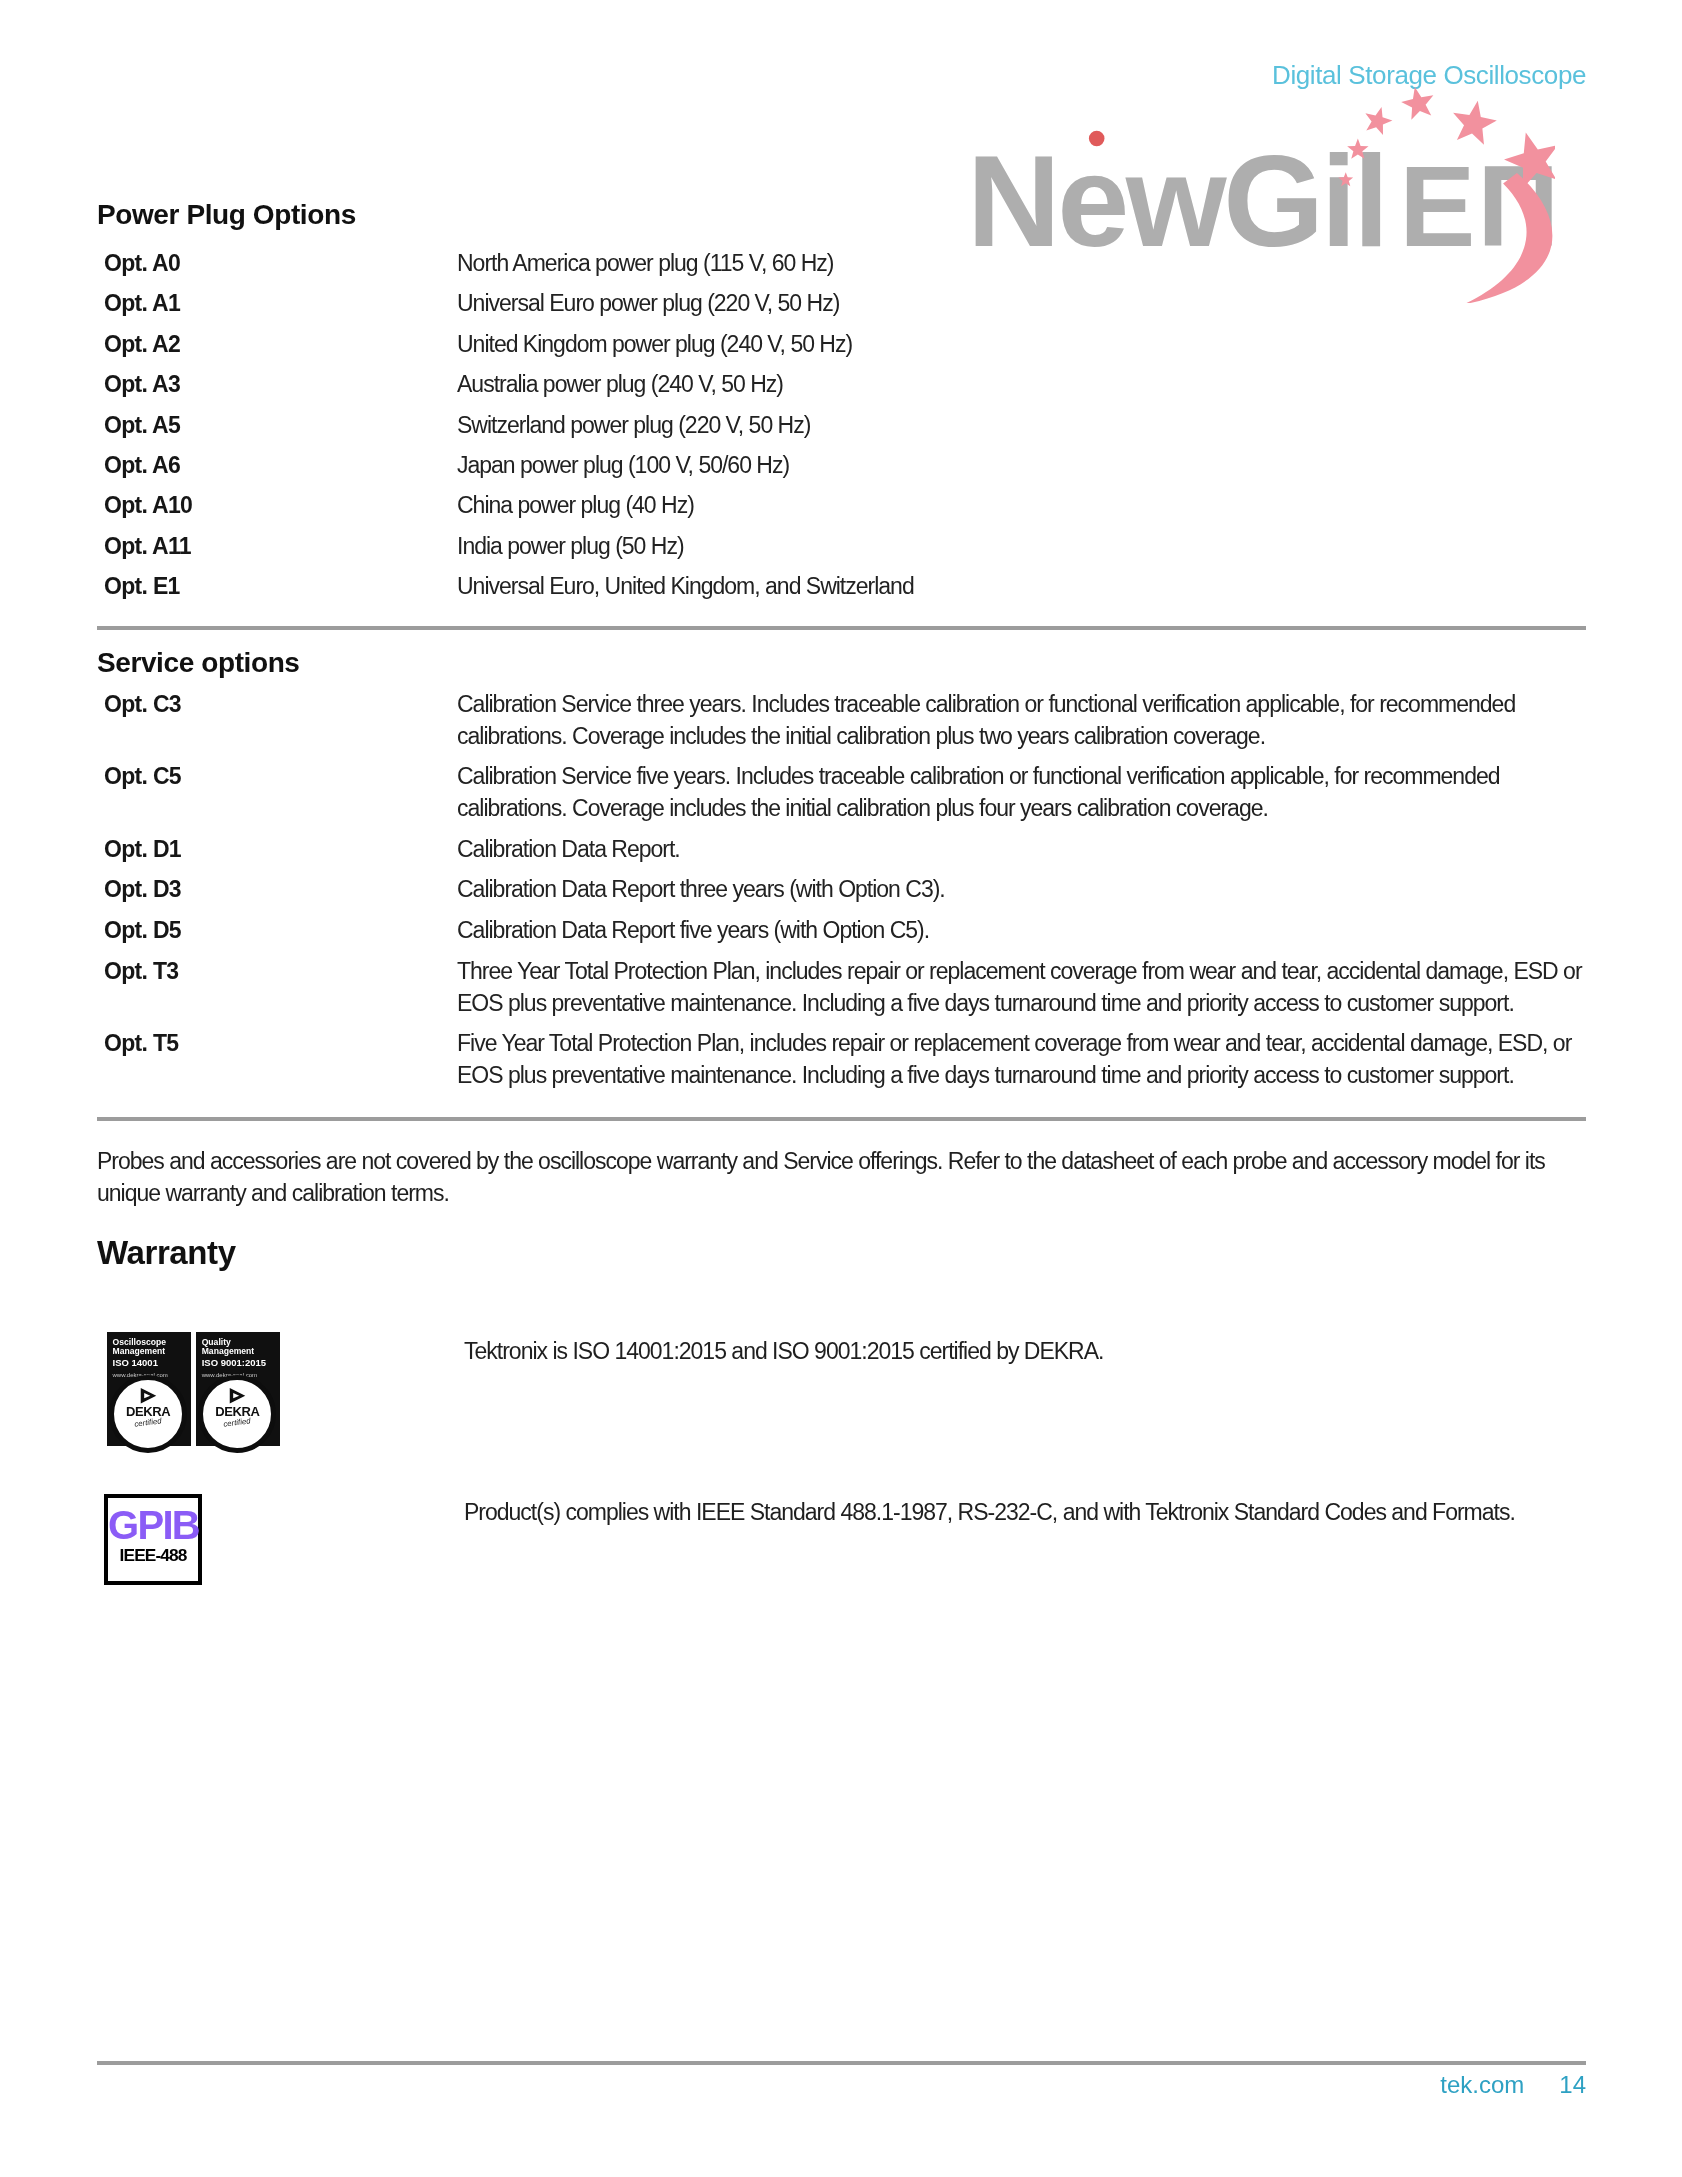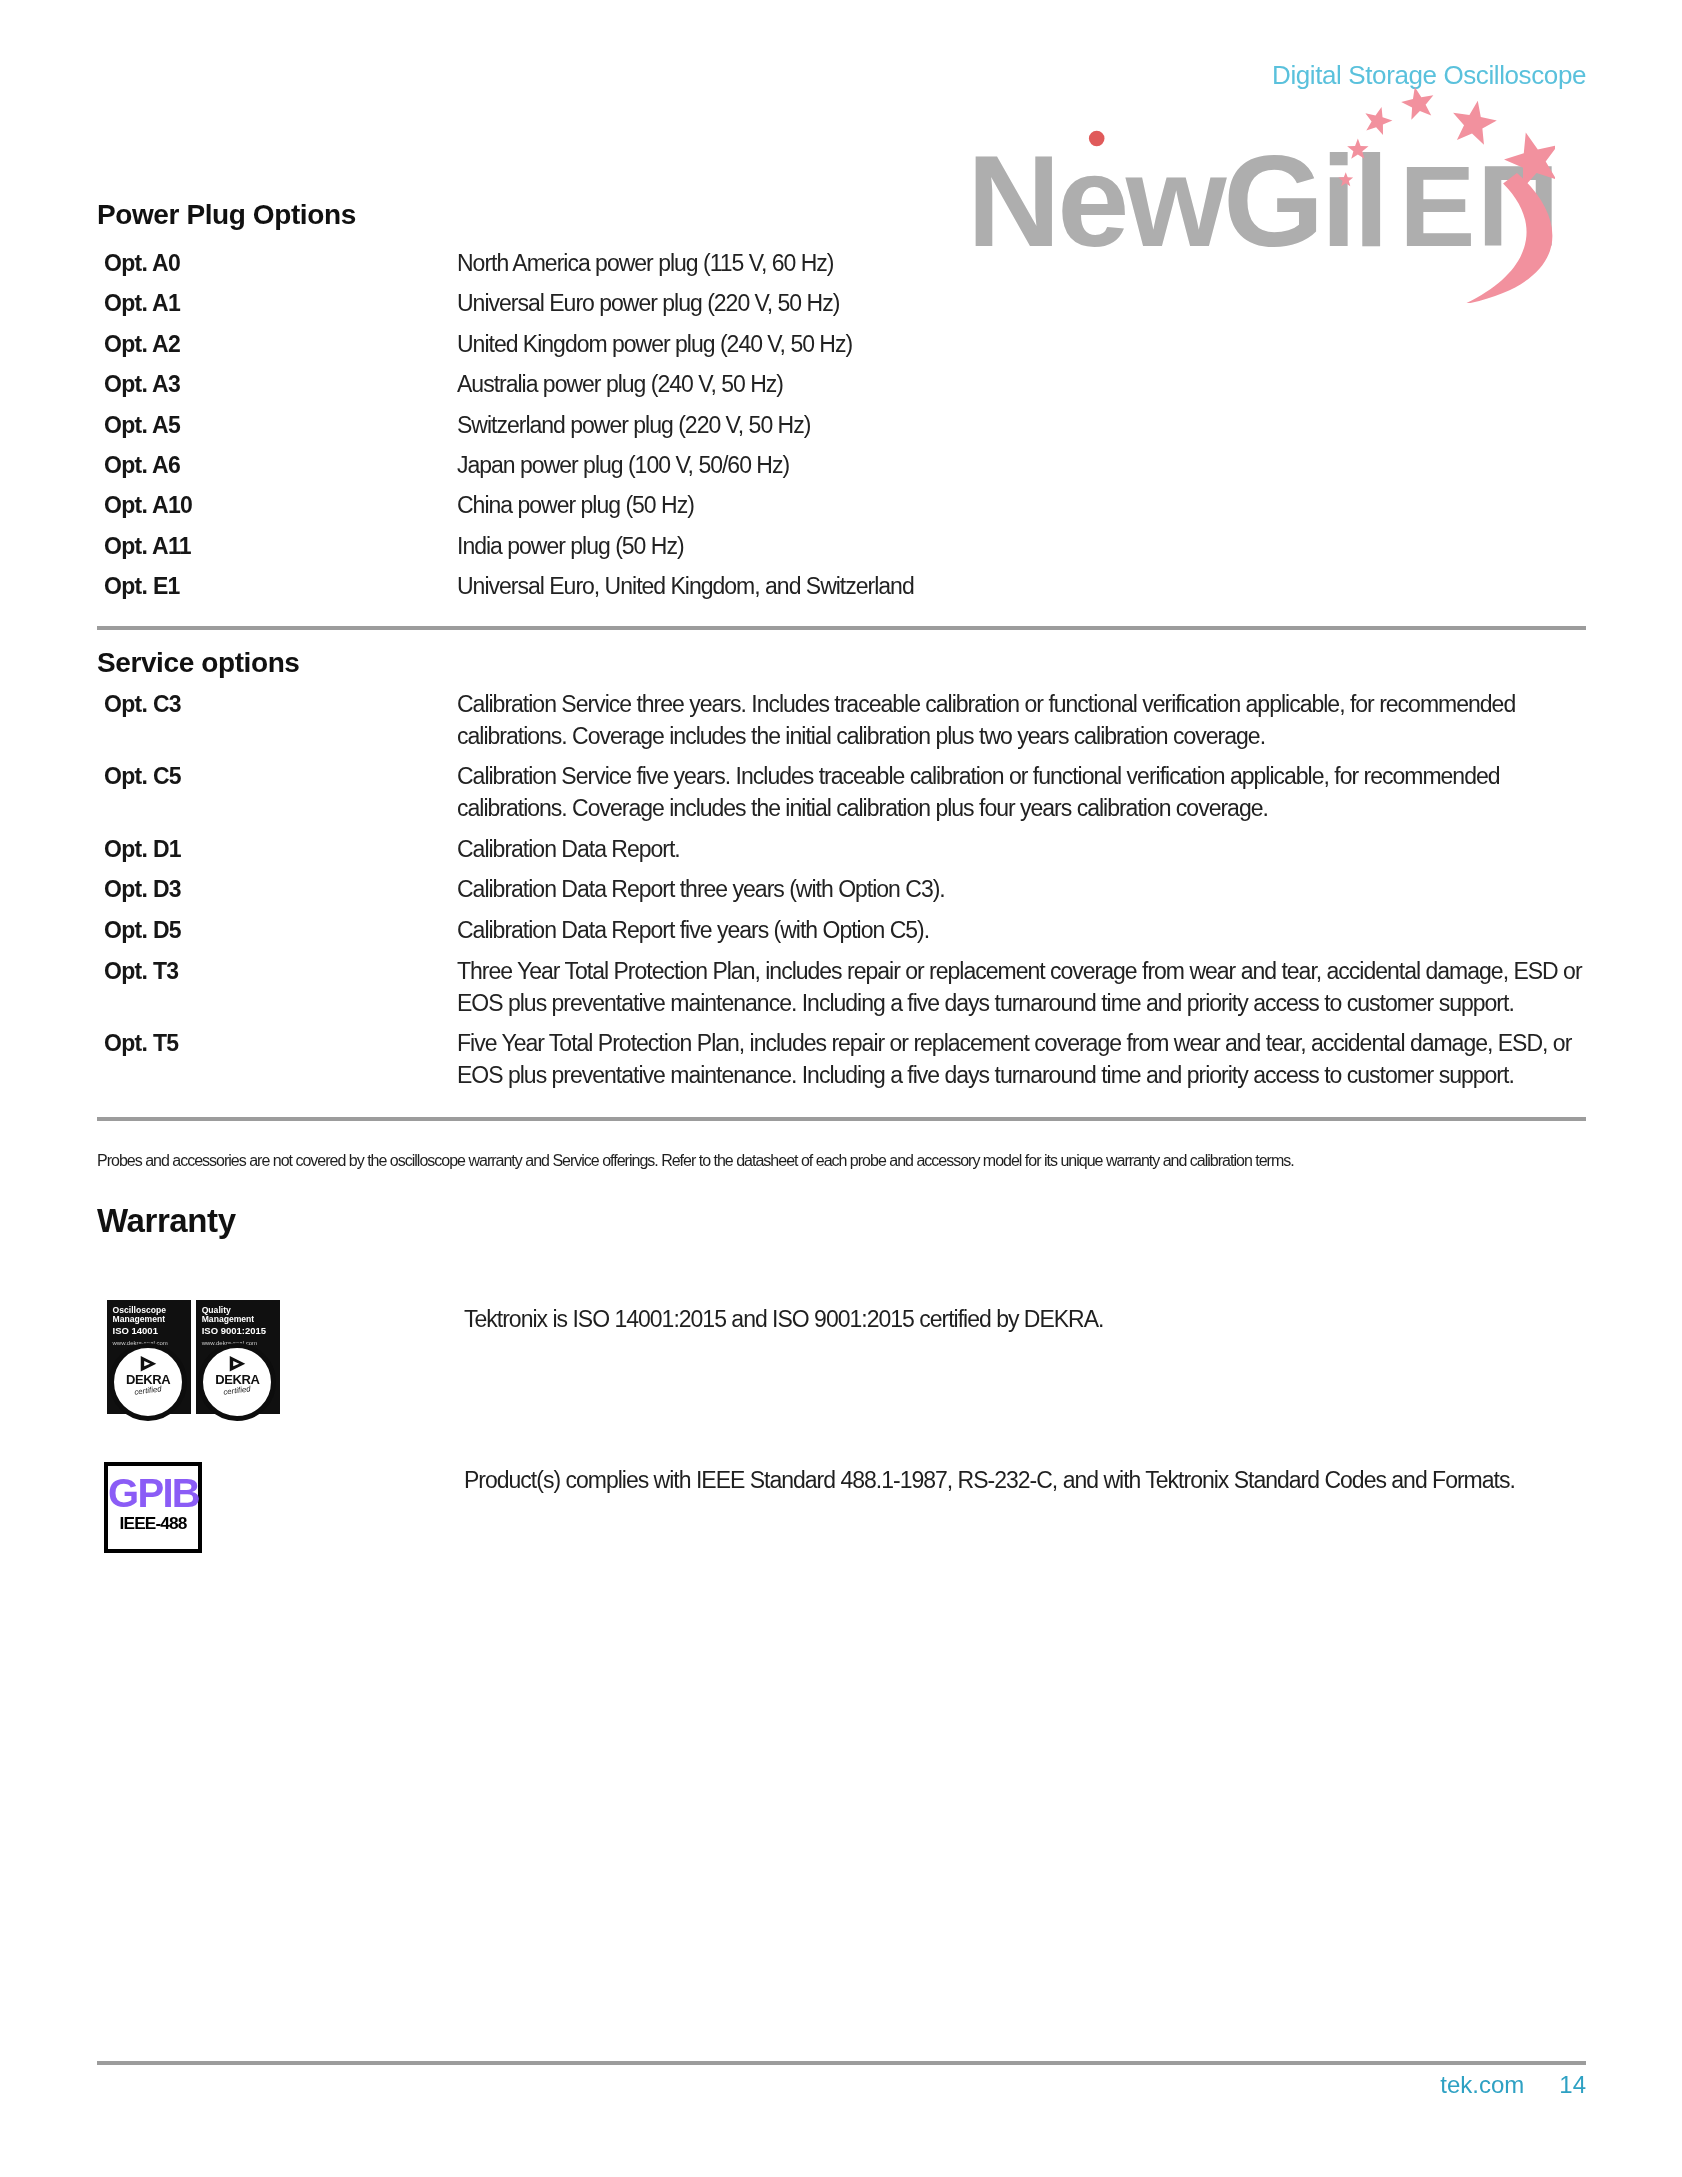--- a/index.html
+++ b/index.html
@@ -41,21 +41,21 @@
   .opt-label { flex:none; width:360px; box-sizing:border-box; padding-left:7px;
                font-weight:bold; letter-spacing:-0.7px; color:#161616; }
   .opt-desc  { flex:1; letter-spacing:-1px; color:#222; }
 
   .rule { height:3.5px; background:#9c9c9c; }
   .rule.r1 { margin-top:28px; }
   .rule.r2 { margin-top:26px; }
   h2.sec.service { margin-top:19px; }
 
   
-  .note { margin-top:24px; font-size:16px; line-height:32px; letter-spacing:-1px; }
+  .note { margin-top:24px; font-size:23px; line-height:32px; letter-spacing:-1px; }
   .warranty-text { margin-top:14px; font-size:23px; line-height:26px; letter-spacing:-1px; }
 
   
   .cert-row { margin-top:62px; display:flex; align-items:flex-start; }
   .cert-left { flex:none; width:367px; box-sizing:border-box; padding-left:9.5px; display:flex; gap:5.2px; }
   .cert-text { flex:1; margin-top:5.2px; font-size:23px; line-height:29px; letter-spacing:-1px; }
 
   .dekra { width:84px; height:114px; background:#101010; position:relative; color:#fff; margin-bottom:10.4px; }
   .dekra-head { padding:6px 4.3px 0 6px; }
   .dekra-l1 { font-size:8.6px; line-height:9.5px; font-weight:bold; }
@@ -130,21 +130,21 @@
     <div class="opt-row">
       <div class="opt-label">Opt. A5</div>
       <div class="opt-desc">Switzerland power plug (220 V, 50 Hz)</div>
     </div>
     <div class="opt-row">
       <div class="opt-label">Opt. A6</div>
       <div class="opt-desc">Japan power plug (100 V, 50/60 Hz)</div>
     </div>
     <div class="opt-row">
       <div class="opt-label">Opt. A10</div>
-      <div class="opt-desc">China power plug (50 Hz)</div>
+      <div class="opt-desc">China power plug (40 Hz)</div>
     </div>
     <div class="opt-row">
       <div class="opt-label">Opt. A11</div>
       <div class="opt-desc">India power plug (50 Hz)</div>
     </div>
     <div class="opt-row">
       <div class="opt-label">Opt. E1</div>
       <div class="opt-desc">Universal Euro, United Kingdom, and Switzerland</div>
     </div>
   </div>

